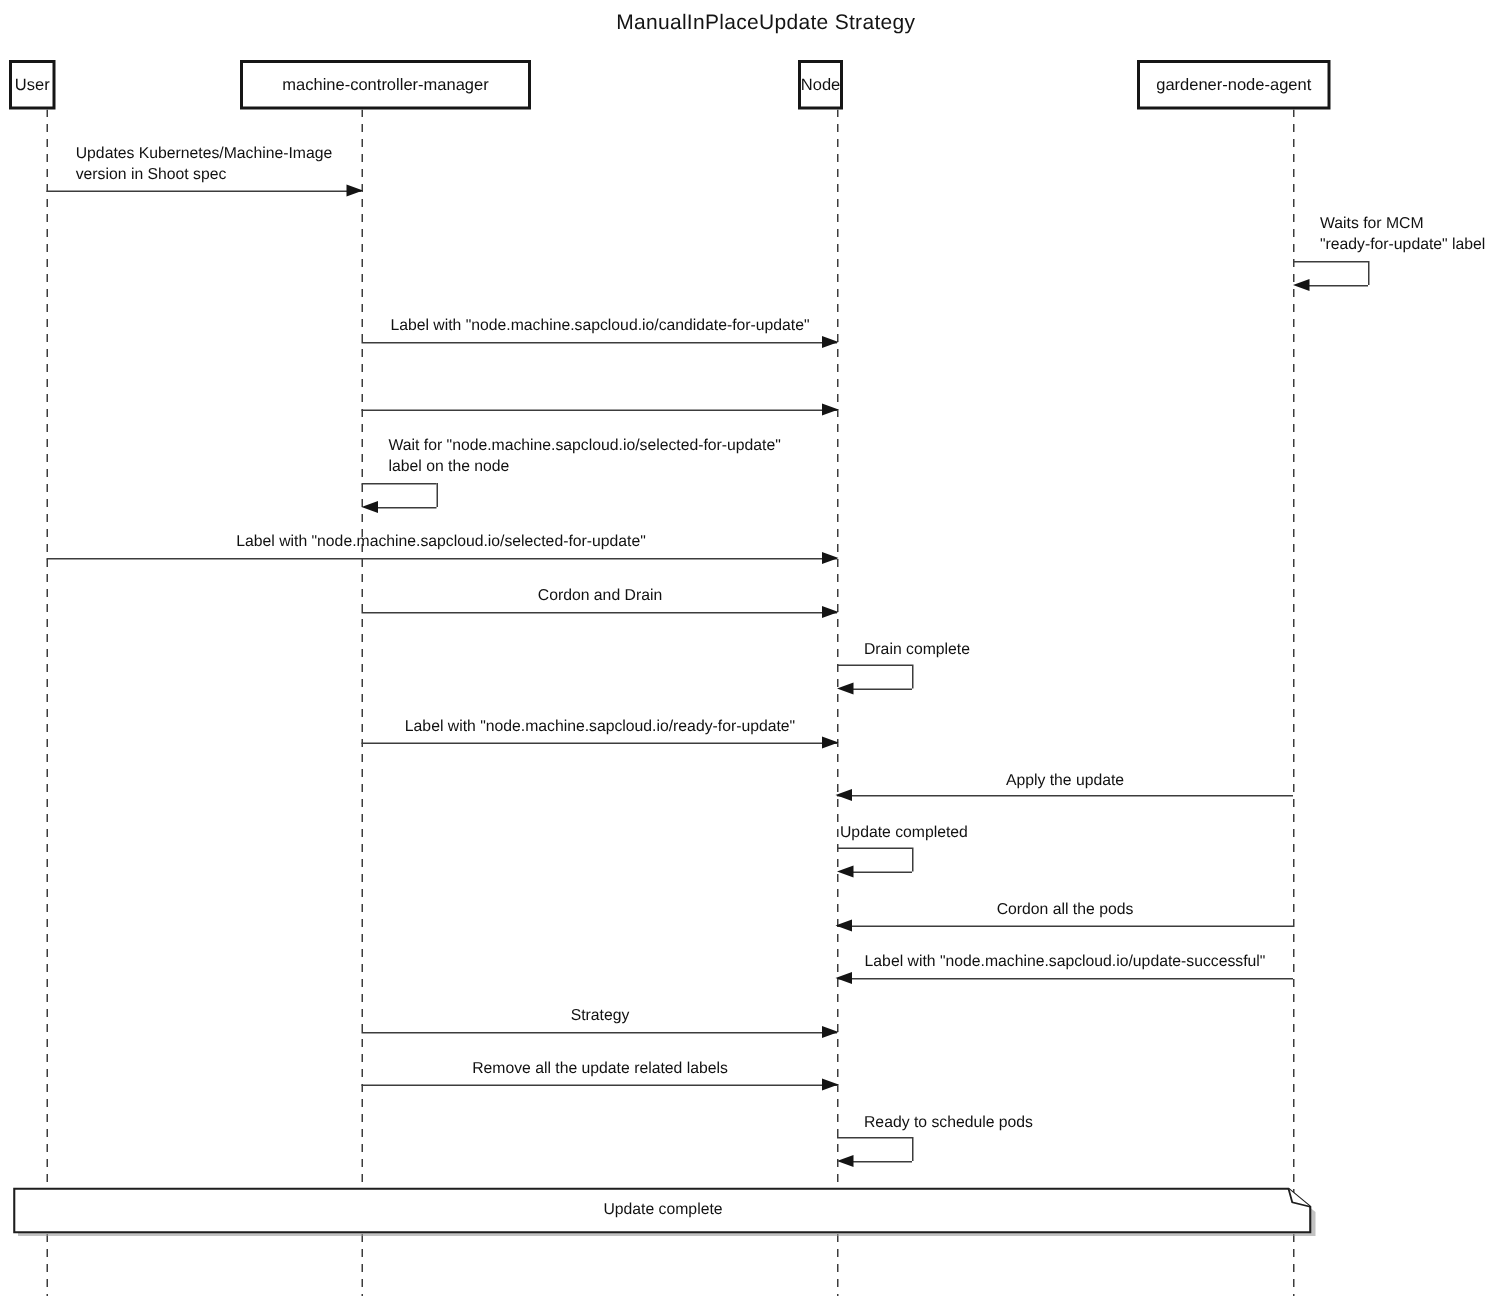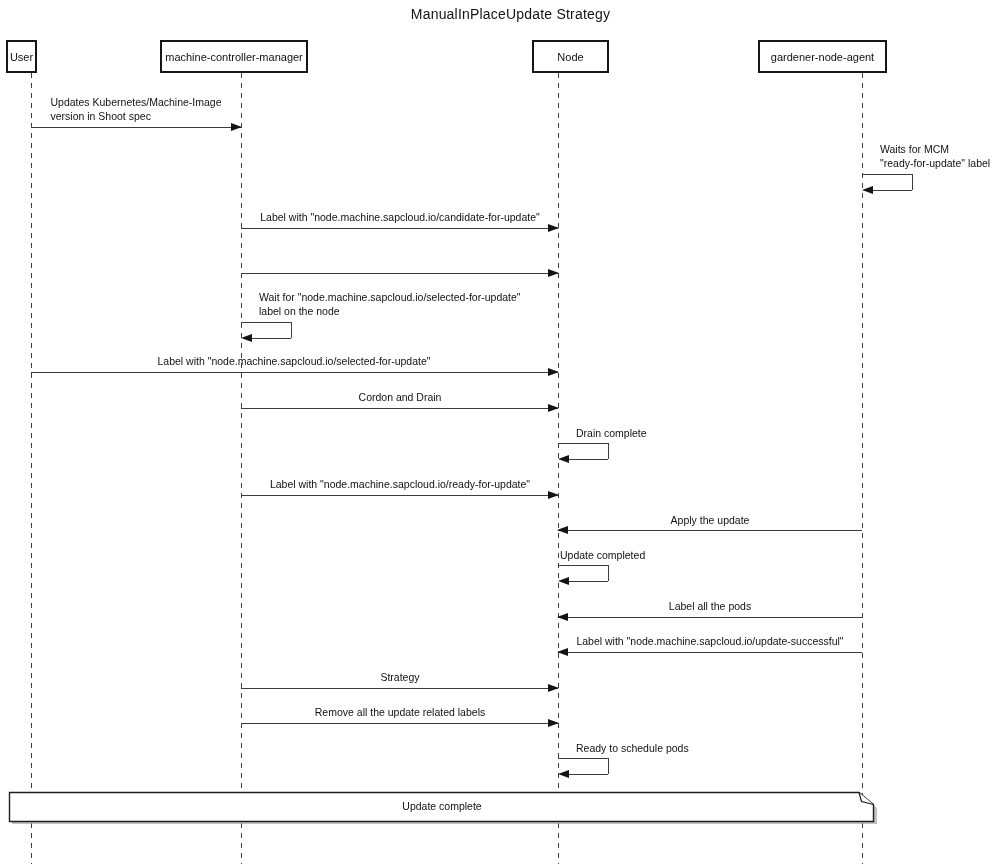--- a/index.html
+++ b/index.html
@@ -46,24 +46,24 @@
   <div class="title">ManualInPlaceUpdate Strategy</div>
 
   <div class="lifeline" style="left:30.5px"></div>
   <div class="lifeline" style="left:240.5px"></div>
   <div class="lifeline" style="left:557.5px"></div>
   <div class="lifeline" style="left:861.5px"></div>
 
   <div class="actor" style="left:6px;width:31px">
     <span>User</span>
     </div>
-  <div class="actor" style="left:160px;width:148px">
+  <div class="actor" style="left:160px;width:194px">
     <span>machine-controller-manager</span>
     </div>
-  <div class="actor" style="left:532px;width:77px">
+  <div class="actor" style="left:532px;width:30px">
     <span>Node</span>
     </div>
   <div class="actor" style="left:758px;width:129px">
     <span>gardener-node-agent</span>
     </div>
 
   <div class="msg-label centered" style="left:136px;top:95px">Updates Kubernetes/Machine-Image
 version in Shoot spec</div>
   <div class="arrow" style="left:31px;top:127px;width:210px">
       <span class="head r"></span>
@@ -125,21 +125,21 @@
     </div>
 
   <div class="msg-label" style="left:560px;top:548px">Update completed</div>
   <div class="selfmsg" style="left:558px;top:565px">
     <i class="sl-top"></i>
       <i class="sl-right"></i>
       <i class="sl-bottom"></i>
       <i class="sl-head"></i>
   </div>
 
-  <div class="msg-label centered" style="left:710px;top:599px">Label all the pods</div>
+  <div class="msg-label centered" style="left:710px;top:599px">Cordon all the pods</div>
   <div class="arrow" style="left:558px;top:617px;width:304px">
       <span class="head l"></span>
     </div>
 
   <div class="msg-label centered" style="left:710px;top:634px">Label with "node.machine.sapcloud.io/update-successful"</div>
   <div class="arrow" style="left:558px;top:652px;width:304px">
       <span class="head l"></span>
     </div>
 
   <div class="msg-label centered" style="left:400px;top:670px">Strategy</div>

